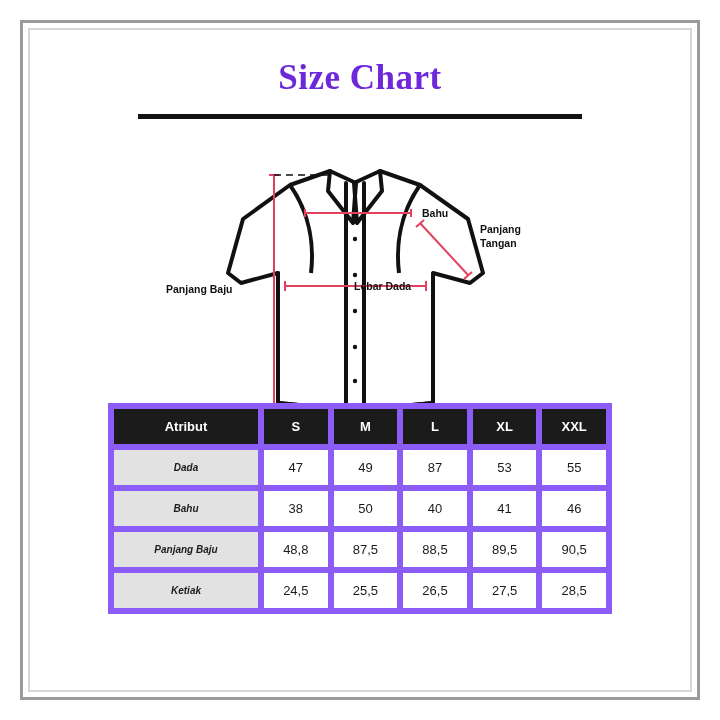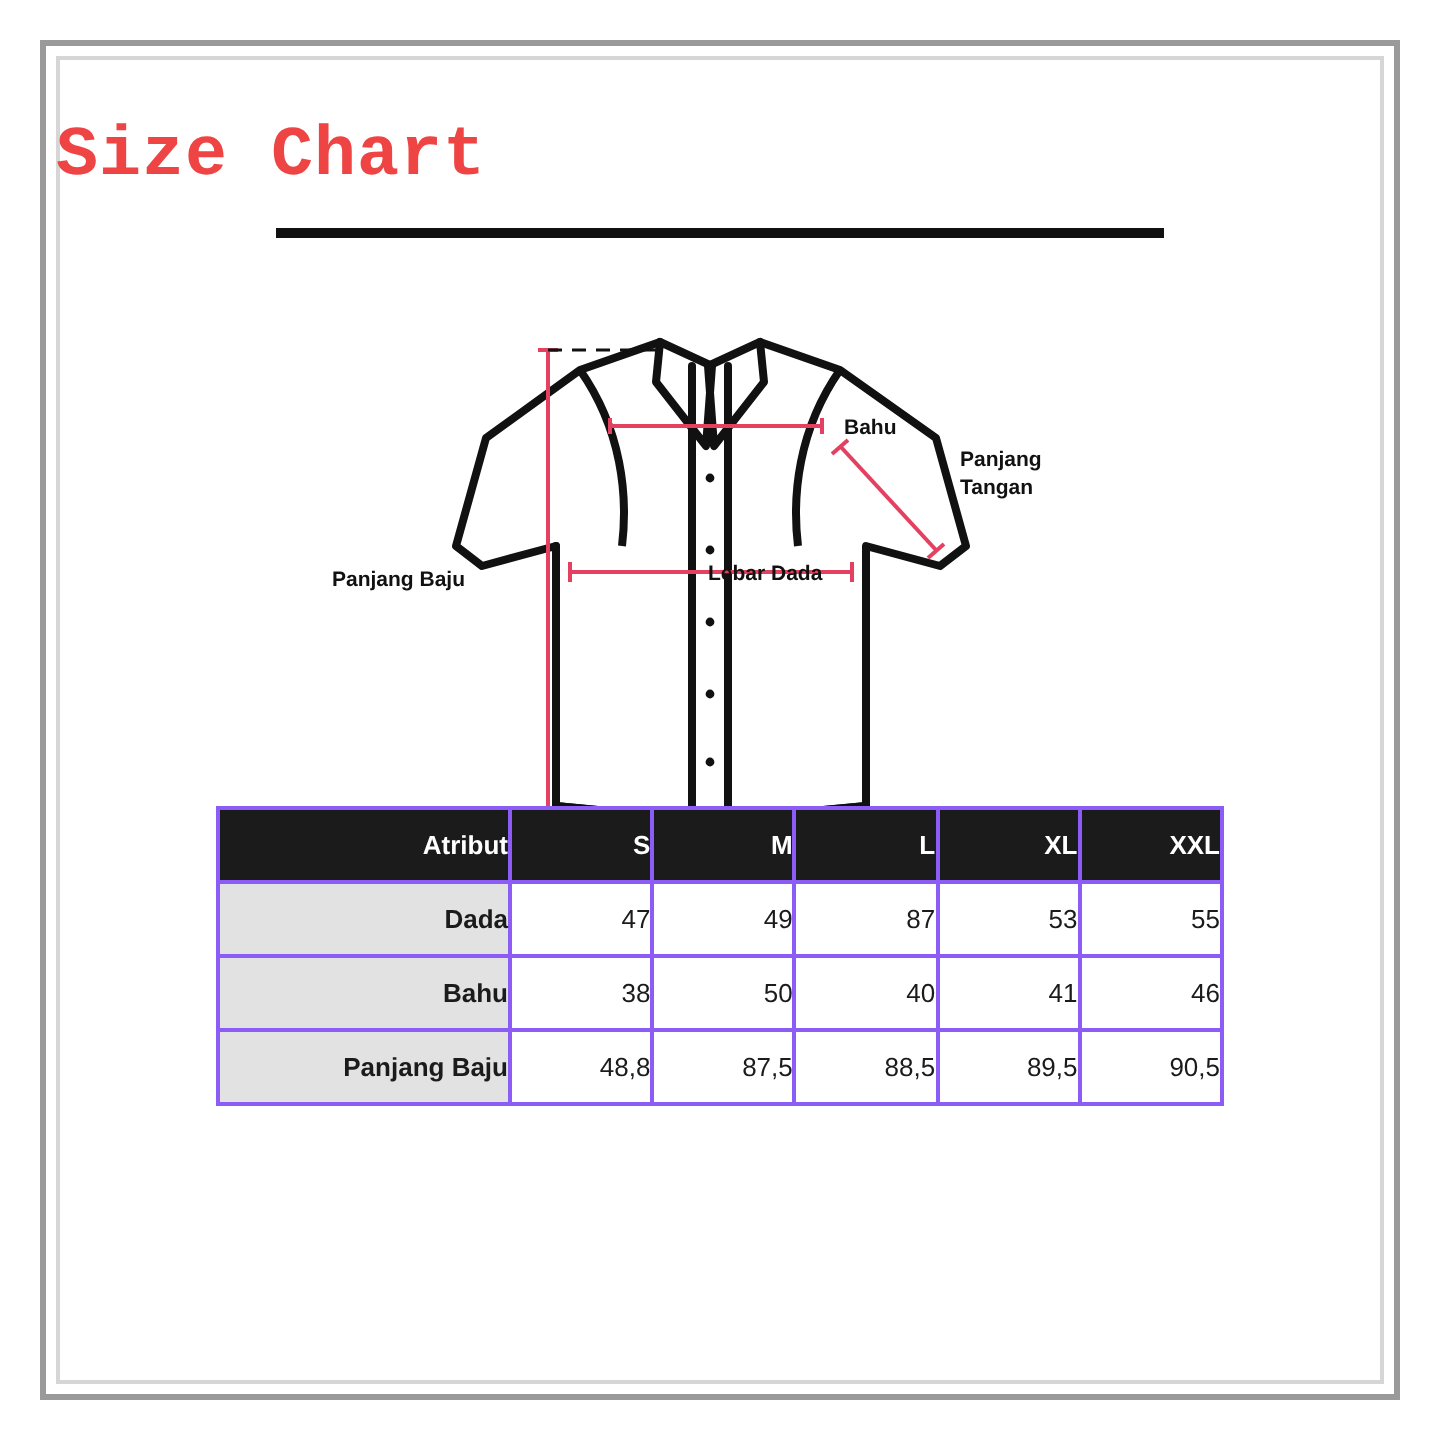--- a/index.html
+++ b/index.html
@@ -44,26 +44,26 @@
     left: 28px;
     top: 28px;
     right: 28px;
     bottom: 28px;
   }
   .title {
     position: absolute;
     top: 30px;
     left: 0;
     width: 100%;
-    text-align: left;
+    text-align: center;
     font-size: 35px;
     font-weight: bold;
     letter-spacing: 0.5px;
-    color: #ef4444;
-    font-family: Liberation Mono, monospace;
+    color: #6d28d9;
+    font-family: Liberation Serif, serif;
   }
   .title-rule {
     position: absolute;
     top: 86px;
     left: 110px;
     width: 444px;
     height: 5px;
     background: #111111;
   }
   .illustration {
@@ -78,40 +78,41 @@
     top: 375px;
     left: 80px;
     width: 504px;
   }
   table.size-table {
     border-collapse: collapse;
     width: 504px;
     table-layout: fixed;
   }
   table.size-table th, table.size-table td {
-    border: 2px solid #8b5cf6;
+    border: 6px solid #8b5cf6;
     height: 35px;
-    text-align: right;
+    text-align: center;
     font-size: 13px;
     color: #1b1b1b;
     padding: 0;
   }
   table.size-table thead th {
     background: #1b1b1b;
     color: #ffffff;
     font-weight: bold;
     font-size: 13px;
   }
   table.size-table thead th.attr-head {
     width: 144px;
   }
   table.size-table tbody td.attr-cell {
     background: #e2e2e2;
     font-weight: bold;
-    font-size: 13px;
+    font-size: 10px;
+    font-style: italic;
   }
   .note {
     position: absolute;
     top: 588px;
     left: 82px;
     font-size: 11.5px;
     color: #3a3a3a;
   }
   .label {
     font-size: 10.5px;
@@ -234,19 +235,27 @@
             <td>46</td>
           </tr>
           <tr>
             <td class="attr-cell">Panjang Baju</td>
             <td>48,8</td>
             <td>87,5</td>
             <td>88,5</td>
             <td>89,5</td>
             <td>90,5</td>
           </tr>
+          <tr>
+            <td class="attr-cell">Ketiak</td>
+            <td>24,5</td>
+            <td>25,5</td>
+            <td>26,5</td>
+            <td>27,5</td>
+            <td>28,5</td>
+          </tr>
         </tbody>
       </table>
     </div>
 
 
   </div>
 </div>
 
 </body></html>

